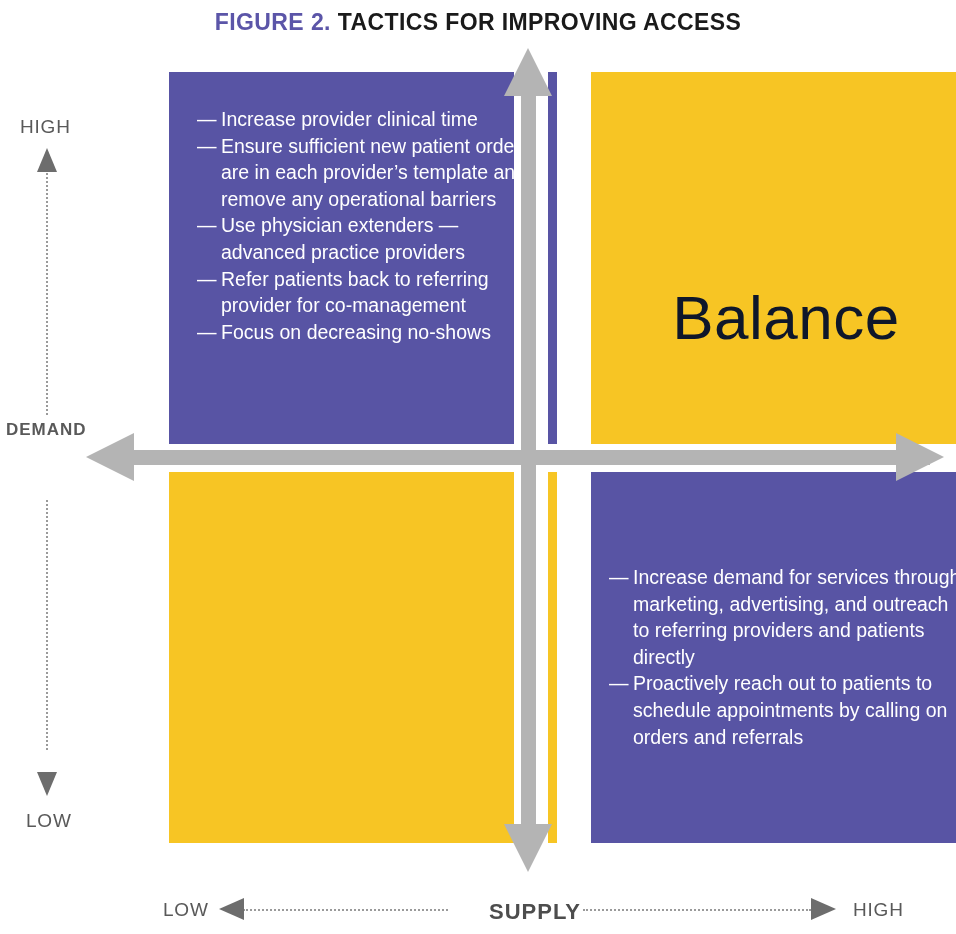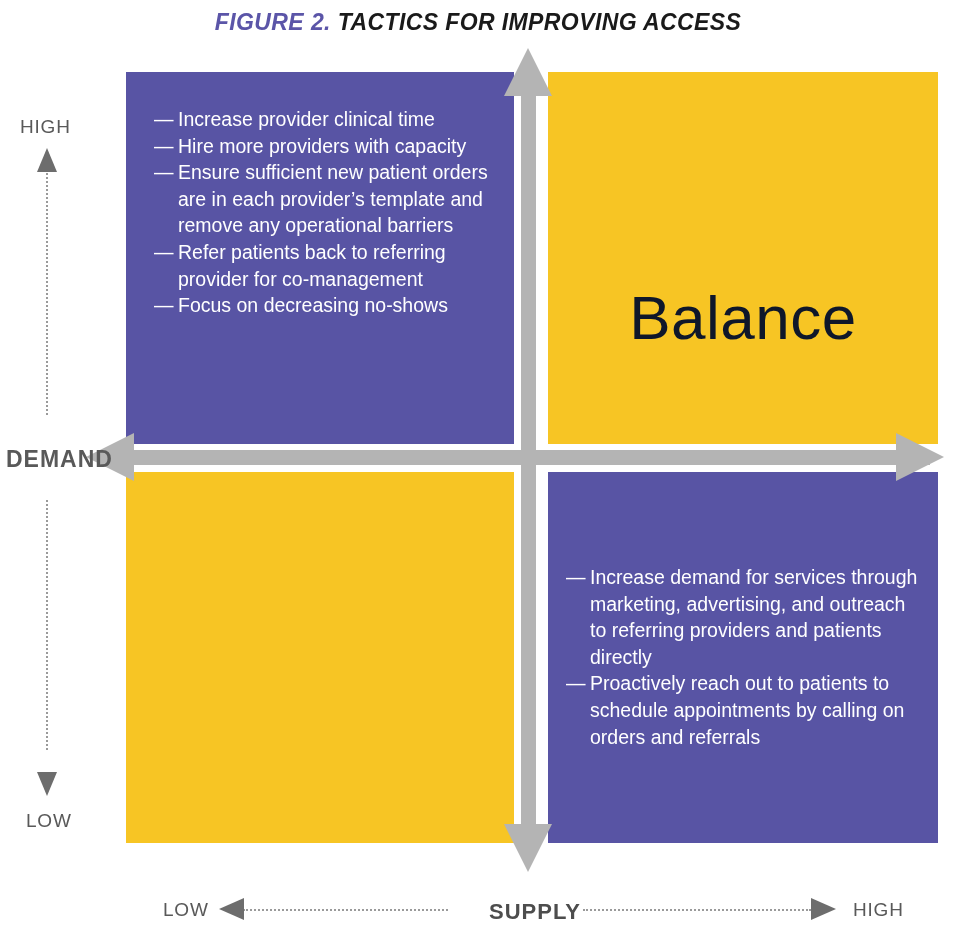--- a/index.html
+++ b/index.html
@@ -24,33 +24,33 @@
   .fig-title {
     position: absolute;
     left: 0;
     top: 9px;
     width: 956px;
     text-align: center;
     font-size: 23px;
     font-weight: bold;
     letter-spacing: 0.4px;
     white-space: nowrap;
-    font-style: italic;
   }
   .fig-title .fig-num {
     color: #5b55a8;
   }
   .fig-title .fig-name {
     color: #1a1a1a;
   }
 
   
   .quad {
     position: absolute;
     box-sizing: border-box;
+    margin-left: 43px;
   }
   .quad-purple { background: #5854a4; }
   .quad-yellow { background: #f7c524; }
 
   
   #quad-tl { left: 126px; top: 72px;  width: 388px; height: 372px; }
   
   #quad-tr { left: 548px; top: 72px;  width: 390px; height: 372px; }
   
   #quad-bl { left: 126px; top: 472px; width: 388px; height: 371px; }
@@ -189,23 +189,23 @@
     font-size: 19px;
     letter-spacing: 0.8px;
     white-space: nowrap;
   }
   #label-high-v { left: 20px; top: 116px; }
   #label-low-v  { left: 26px; top: 810px; }
 
   #label-demand {
     position: absolute;
     left: 6px;
-    top: 446px;
+    top: 420px;
     color: #595959;
-    font-size: 23px;
+    font-size: 17px;
     font-weight: bold;
     letter-spacing: 1px;
     white-space: nowrap;
   }
 
   
   .haxis-line {
     position: absolute;
     top: 909px;
     height: 0;
@@ -250,22 +250,22 @@
 
 <div id="figure-root">
 
   <div class="fig-title">
     <span class="fig-num">FIGURE 2.</span><span> </span><span class="fig-name">TACTICS FOR IMPROVING ACCESS</span>
   </div>
 
   <div id="quad-tl" class="quad quad-purple">
     <div class="quad-list">
       <span class="quad-item">Increase provider clinical time</span>
-      <span class="quad-item">Hire more providers with capacity</span>
       <span class="quad-item">Ensure sufficient new patient orders are in each provider’s template and remove any operational barriers</span>
+      <span class="quad-item">Use physician extenders — advanced practice providers</span>
       <span class="quad-item">Refer patients back to referring provider for co-management</span>
       <span class="quad-item">Focus on decreasing no-shows</span>
     </div>
   </div>
 
   <div id="quad-tr" class="quad quad-yellow">
     <div id="balance-tr" class="balance-label">Balance</div>
   </div>
 
   <div id="quad-bl" class="quad quad-yellow">

